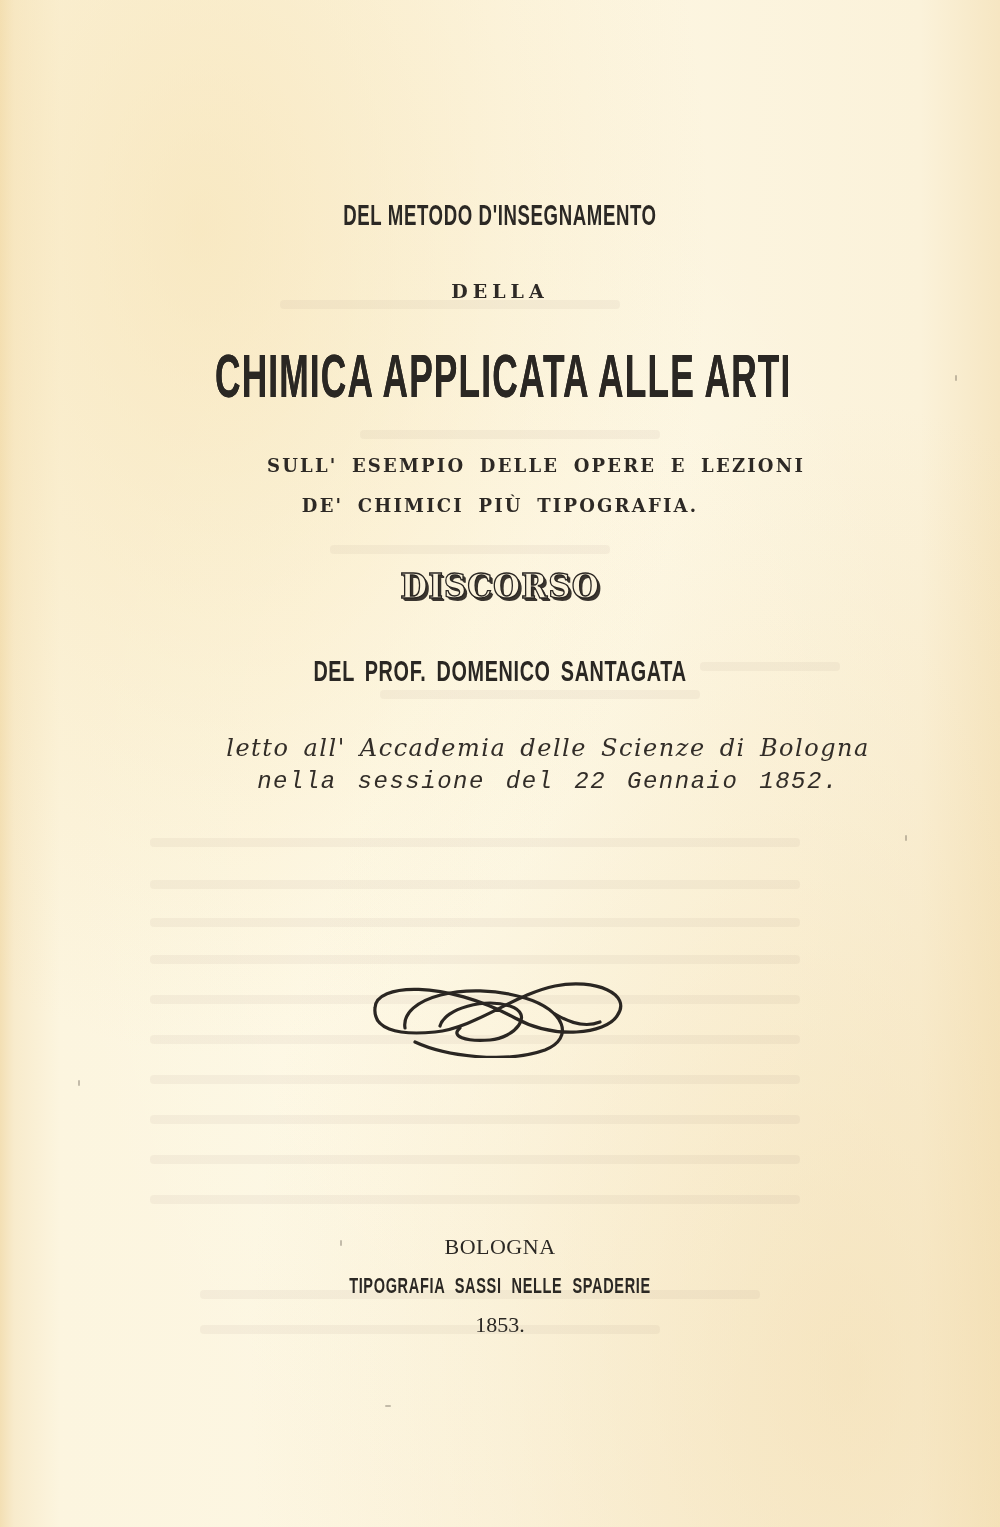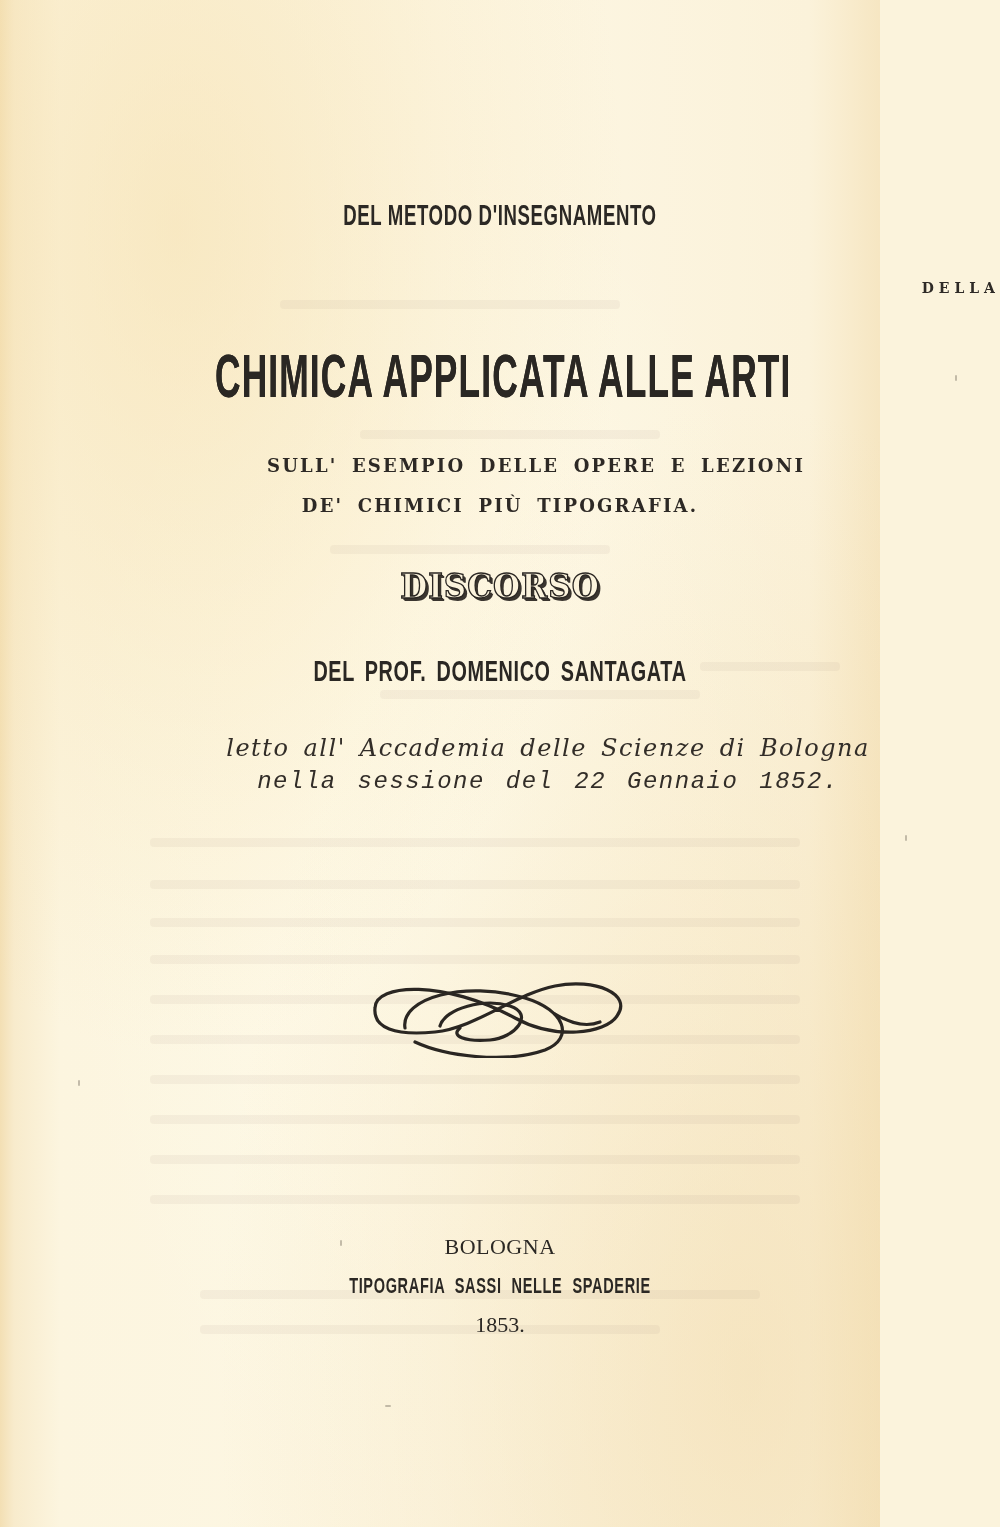--- a/index.html
+++ b/index.html
@@ -4,21 +4,21 @@
   <style>
     html, body { margin: 0; padding: 0; }
     body {
       width: 1000px;
       height: 1527px;
       overflow: hidden;
       background: #fbf3dc;
     }
     .page {
       position: relative;
-      width: 880px;
+      width: 1000px;
       height: 1527px;
       background:
         radial-gradient(ellipse at 20% 15%, rgba(245,222,170,0.55) 0%, rgba(245,222,170,0) 45%),
         radial-gradient(ellipse at 85% 90%, rgba(240,215,165,0.5) 0%, rgba(240,215,165,0) 50%),
         radial-gradient(ellipse at 50% 55%, rgba(255,252,236,0.7) 0%, rgba(255,252,236,0) 60%),
         linear-gradient(90deg, #f3dfb4 0px, #f8ebcc 14px, #fcf5df 60px, #fdf7e4 50%, #fbf2da 92%, #f6e6c2 100%);
       color: #2a2622;
     }
     .bleed {
       position: absolute;
@@ -44,24 +44,23 @@
       top: 198px;
       font-size: 30px;
       letter-spacing: 1px;
       transform: scaleX(0.62);
       color: #2b2824;
     }
     .title-2 {
       top: 280px;
       font-family: "DejaVu Serif", serif;
       font-weight: bold;
-      font-size: 14px;
+      font-size: 19px;
       letter-spacing: 5px;
       color: #2e2a26;
-      text-align: right;
     }
     .title-3 {
       top: 340px;
       font-size: 62px;
       letter-spacing: 2px;
       transform: scaleX(0.57);
       color: #2a2723;
       text-shadow: 0 0 0.6px #2a2723;
     }
     .subtitle {

